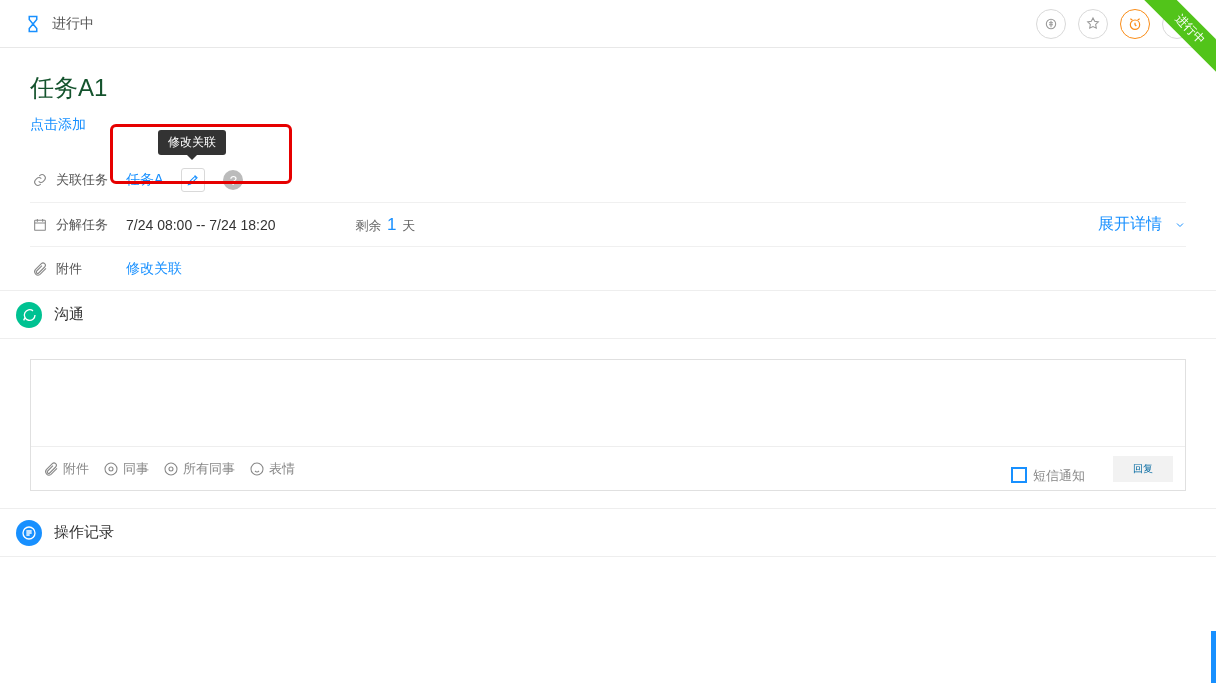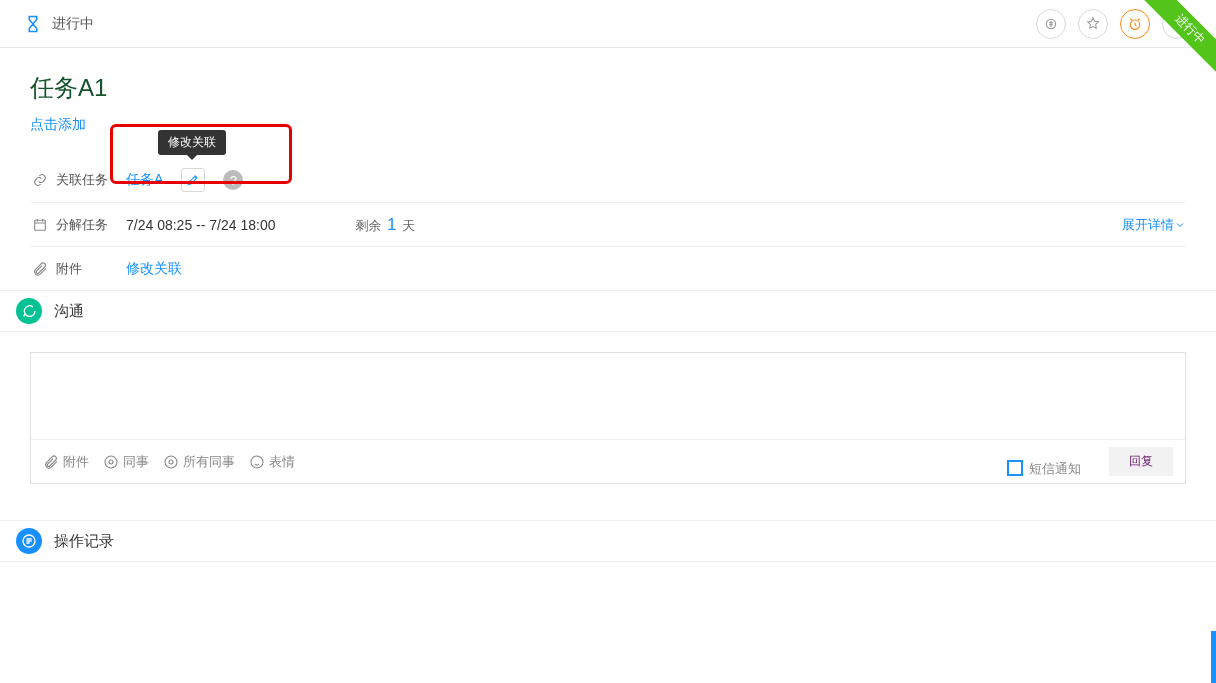--- a/index.html
+++ b/index.html
@@ -143,42 +143,42 @@
   }
   .remaining-text {
     margin-left: 80px;
     font-size: 13px;
     color: #666;
   }
   .remaining-num { color: #1890ff; font-size: 17px; margin: 0 2px; }
   .expand-detail {
     margin-left: auto;
     color: #1890ff;
-    font-size: 13px;
-    cursor: pointer;
-    display: flex;
-    align-items: center;
-    gap: 0;
+    font-size: 16px;
+    cursor: pointer;
+    display: flex;
+    align-items: center;
+    gap: 12px;
   }
   .action-buttons {
     display: flex;
     gap: 12px;
     margin: 18px 0 18px -8px;
   }
   .btn-primary {
     background: #1890ff;
     color: #fff;
     border: none;
     padding: 8px 16px;
     font-size: 14px;
     border-radius: 2px;
     cursor: pointer;
   }
   .section-hdr {
-    height: 42px;
+    height: 49px;
     border-top: 1px solid #eee;
     border-bottom: 1px solid #eee;
     display: flex;
     align-items: center;
     gap: 12px;
     margin-left: -30px;
     margin-right: -30px;
     padding: 0 16px;
     background: #fff;
   }
@@ -225,24 +225,24 @@
     color: #888; font-size: 13px; margin-top: 15px;
   }
   .checkbox {
     width: 16px; height: 16px;
     border: 2px solid #1890ff;
     display: inline-block;
   }
   .reply-btn {
     margin-left: 14px;
     background: #f2f2f2;
-    color: #701a75;
+    color: #0369a1;
     border: none;
     padding: 6px 20px;
-    font-size: 12px;
+    font-size: 10px;
     cursor: pointer;
   }
   .log-row {
     margin-top: 12px;
     font-size: 13px;
     color: #888;
     display: flex;
     align-items: center;
     gap: 6px;
     padding-left: 2px;
@@ -333,21 +333,21 @@
   </div>
 
   <div class="row">
     <span class="row-icon">
       <svg viewBox="0 0 24 24" fill="none" stroke="currentColor" stroke-width="1.6">
           <rect x="4" y="5" width="16" height="15" rx="1"></rect>
           <path d="M4 9h16M8 3v4M16 3v4"></path>
         </svg>
     </span>
     <span class="row-label">分解任务</span>
-    <span>7/24 08:25 -- 7/24 18:00</span>
+    <span>7/24 08:00 -- 7/24 18:20</span>
     <span class="remaining-text">
       <span>剩余</span>
       <span class="remaining-num">1</span>
       <span>天</span>
     </span>
     <span class="expand-detail">
       <span>展开详情</span>
       <svg width="12" height="12" viewBox="0 0 24 24" fill="none" stroke="currentColor" stroke-width="2">
           <path d="M6 9l6 6 6-6"></path>
         </svg>
@@ -405,21 +405,21 @@
         <span>表情</span>
       </span>
       <span class="sms-check">
         <span class="checkbox"></span>
         <span>短信通知</span>
       </span>
       <button class="reply-btn">回复</button>
     </div>
   </div>
 
-  <div class="section-hdr" style="margin-top:36px;">
+  <div class="section-hdr" style="margin-top:17px;">
     <span class="round-icon blue">
       <svg viewBox="0 0 24 24" fill="none" stroke="#fff" stroke-width="2">
           <circle cx="12" cy="12" r="9"></circle>
           <path d="M8 9h8M8 12h8M8 15h5"></path>
         </svg>
     </span>
     <span class="section-title">操作记录</span>
   </div>
 
 </div>

